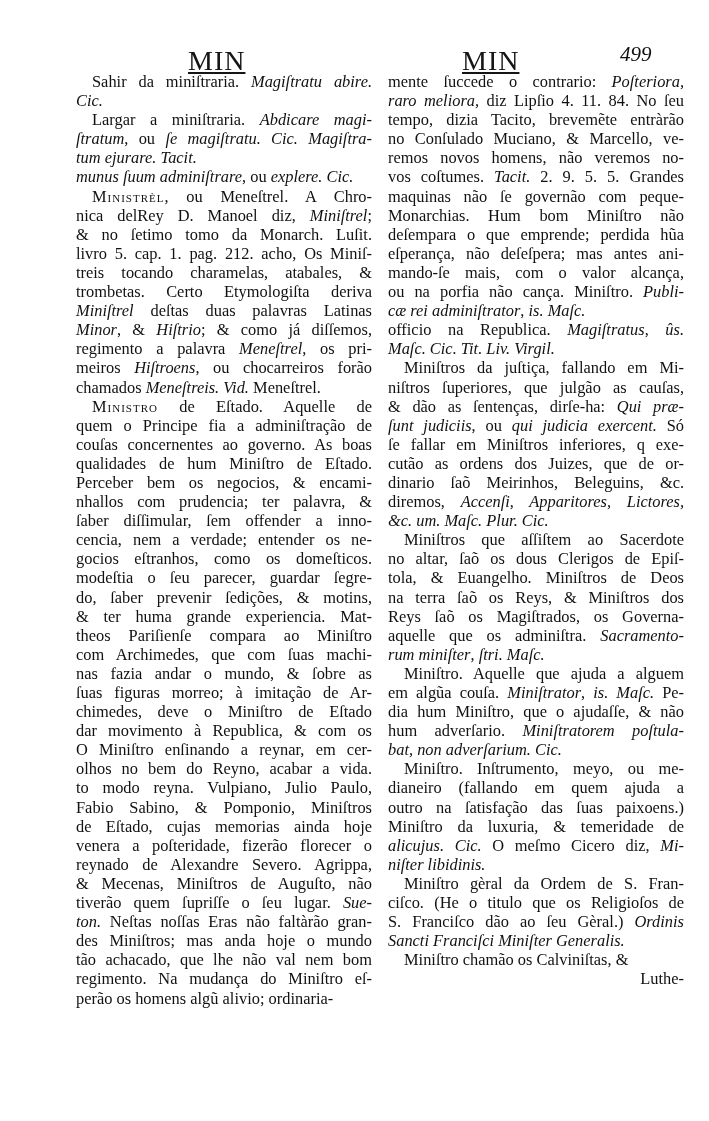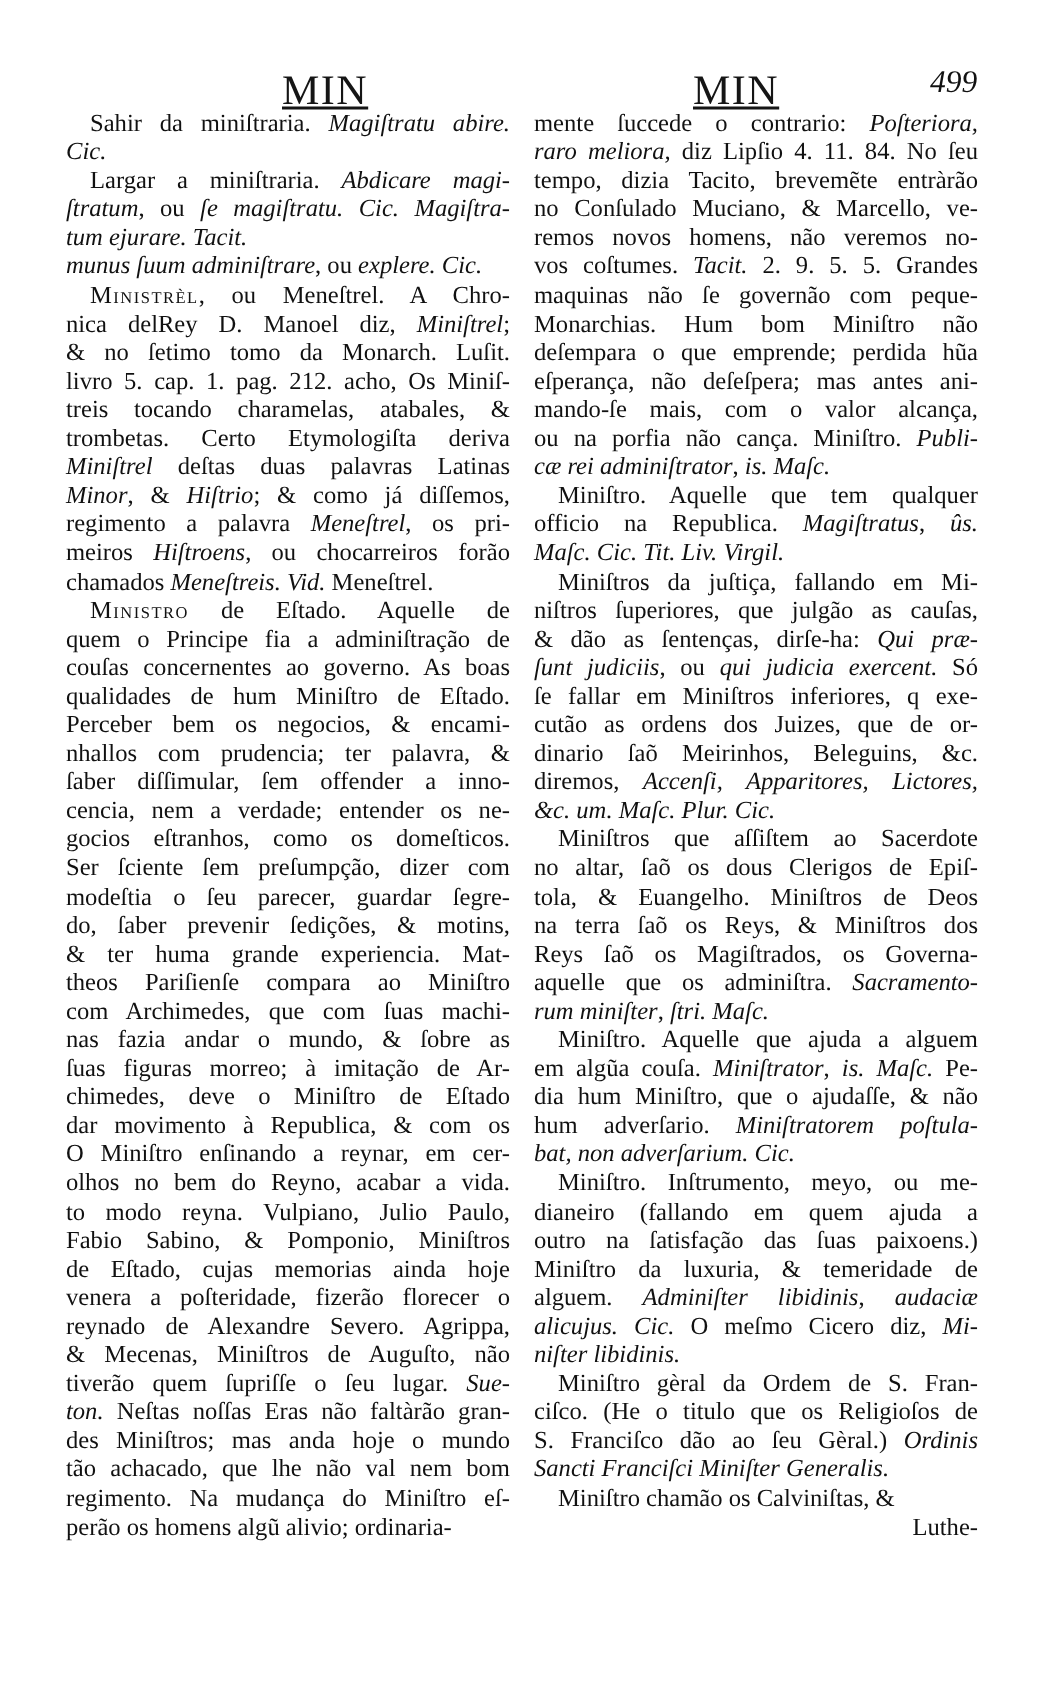--- a/index.html
+++ b/index.html
@@ -14,20 +14,21 @@
   }
   #head-left { left: 188px; }
   #head-right { left: 462px; }
   #page-number {
     position: absolute; top: 42px; left: 620px; font-size: 21px; font-style: italic;
     font-family: "Liberation Serif", serif;
   }
   .column {
     position: absolute; top: 72px; font-size: 16.4px; line-height: 19.1px;
     text-align: justify;
+    margin-left: 32px;
   }
   #col-left { left: 44px; width: 296px; }
   #col-right { left: 356px; width: 296px; }
   .line { display: block; white-space: nowrap; text-align-last: justify; overflow: visible; height: 19.1px; }
   .line.last { text-align-last: left; }
   .line.right { text-align-last: right; }
   .indent { padding-left: 16px; }
   .para { display: block; }
   i, .it { font-style: italic; }
   .sc { font-variant: small-caps; letter-spacing: 1px; }
@@ -68,21 +69,20 @@
     <div class="para">
       <span class="line indent"><span class="sc">Ministro</span><span> de Eſtado. Aquelle de</span></span>
       <span class="line"><span>quem o Principe fia a adminiſtração de</span></span>
       <span class="line"><span>couſas concernentes ao governo. As boas</span></span>
       <span class="line"><span>qualidades de hum Miniſtro de Eſtado.</span></span>
       <span class="line"><span>Perceber bem os negocios, &amp; encami-</span></span>
       <span class="line"><span>nhallos com prudencia; ter palavra, &amp;</span></span>
       <span class="line"><span>ſaber diſſimular, ſem offender a inno-</span></span>
       <span class="line"><span>cencia, nem a verdade; entender os ne-</span></span>
       <span class="line"><span>gocios eſtranhos, como os domeſticos.</span></span>
-      <span class="line"><span>Ser ſciente ſem preſumpção, dizer com</span></span>
       <span class="line"><span>modeſtia o ſeu parecer, guardar ſegre-</span></span>
       <span class="line"><span>do, ſaber prevenir ſedições, &amp; motins,</span></span>
       <span class="line"><span>&amp; ter huma grande experiencia. Mat-</span></span>
       <span class="line"><span>theos Pariſienſe compara ao Miniſtro</span></span>
       <span class="line"><span>com Archimedes, que com ſuas machi-</span></span>
       <span class="line"><span>nas fazia andar o mundo, &amp; ſobre as</span></span>
       <span class="line"><span>ſuas figuras morreo; à imitação de Ar-</span></span>
       <span class="line"><span>chimedes, deve o Miniſtro de Eſtado</span></span>
       <span class="line"><span>dar movimento à Republica, &amp; com os</span></span>
       <span class="line"><span>O Miniſtro enſinando a reynar, em cer-</span></span>
@@ -111,21 +111,20 @@
       <span class="line"><span>vos coſtumes. </span><span class="it">Tacit.</span><span> 2. 9. 5. 5. Grandes</span></span>
       <span class="line"><span>maquinas não ſe governão com peque-</span></span>
       <span class="line"><span>Monarchias. Hum bom Miniſtro não</span></span>
       <span class="line"><span>deſempara o que emprende; perdida hũa</span></span>
       <span class="line"><span>eſperança, não deſeſpera; mas antes ani-</span></span>
       <span class="line"><span>mando-ſe mais, com o valor alcança,</span></span>
       <span class="line"><span>ou na porfia não cança. Miniſtro. </span><span class="it">Publi-</span></span>
       <span class="line last"><span class="it">cæ rei adminiſtrator</span><span>, </span><span class="it">is. Maſc.</span></span>
     </div>
     <div class="para">
-      <span class="line indent"><span>Miniſtro. Aquelle que tem qualquer</span></span>
       <span class="line"><span>officio na Republica. </span><span class="it">Magiſtratus</span><span>, </span><span class="it">ûs.</span></span>
       <span class="line last"><span class="it">Maſc. Cic. Tit. Liv. Virgil.</span></span>
     </div>
     <div class="para">
       <span class="line indent"><span>Miniſtros da juſtiça, fallando em Mi-</span></span>
       <span class="line"><span>niſtros ſuperiores, que julgão as cauſas,</span></span>
       <span class="line"><span>&amp; dão as ſentenças, dirſe-ha: </span><span class="it">Qui præ-</span></span>
       <span class="line"><span class="it">ſunt judiciis</span><span>, ou </span><span class="it">qui judicia exercent.</span><span> Só</span></span>
       <span class="line"><span>ſe fallar em Miniſtros inferiores, q exe-</span></span>
       <span class="line"><span>cutão as ordens dos Juizes, que de or-</span></span>
@@ -147,21 +146,20 @@
       <span class="line"><span>em algũa couſa. </span><span class="it">Miniſtrator</span><span>, </span><span class="it">is. Maſc.</span><span> Pe-</span></span>
       <span class="line"><span>dia hum Miniſtro, que o ajudaſſe, &amp; não</span></span>
       <span class="line"><span>hum adverſario. </span><span class="it">Miniſtratorem poſtula-</span></span>
       <span class="line last"><span class="it">bat, non adverſarium. Cic.</span></span>
     </div>
     <div class="para">
       <span class="line indent"><span>Miniſtro. Inſtrumento, meyo, ou me-</span></span>
       <span class="line"><span>dianeiro (fallando em quem ajuda a</span></span>
       <span class="line"><span>outro na ſatisfação das ſuas paixoens.)</span></span>
       <span class="line"><span>Miniſtro da luxuria, &amp; temeridade de</span></span>
-      <span class="line"><span>alguem. </span><span class="it">Adminiſter libidinis</span><span>, </span><span class="it">audaciæ</span></span>
       <span class="line"><span class="it">alicujus. Cic.</span><span> O meſmo Cicero diz, </span><span class="it">Mi-</span></span>
       <span class="line last"><span class="it">niſter libidinis.</span></span>
     </div>
     <div class="para">
       <span class="line indent"><span>Miniſtro gèral da Ordem de S. Fran-</span></span>
       <span class="line"><span>ciſco. (He o titulo que os Religioſos de</span></span>
       <span class="line"><span>S. Franciſco dão ao ſeu Gèral.) </span><span class="it">Ordinis</span></span>
       <span class="line last"><span class="it">Sancti Franciſci Miniſter Generalis.</span></span>
     </div>
     <div class="para">

